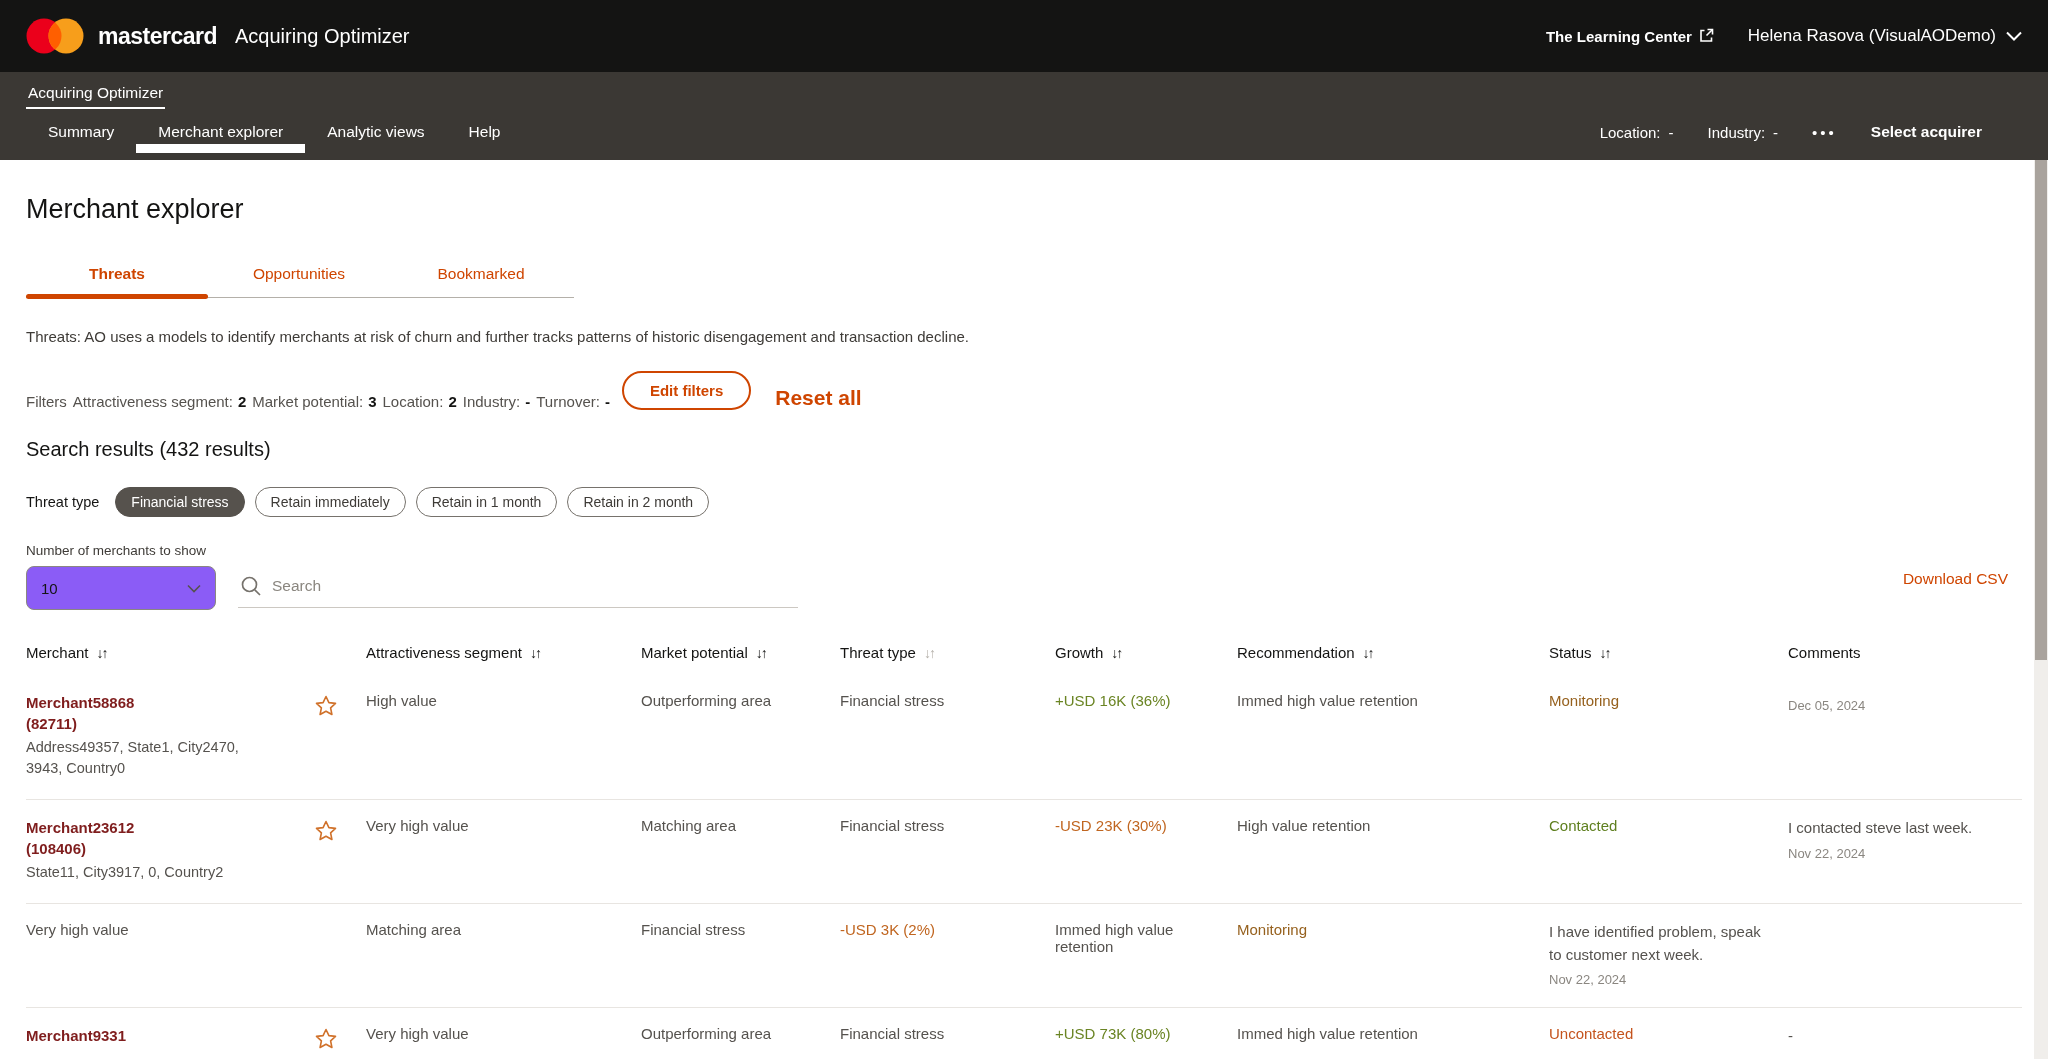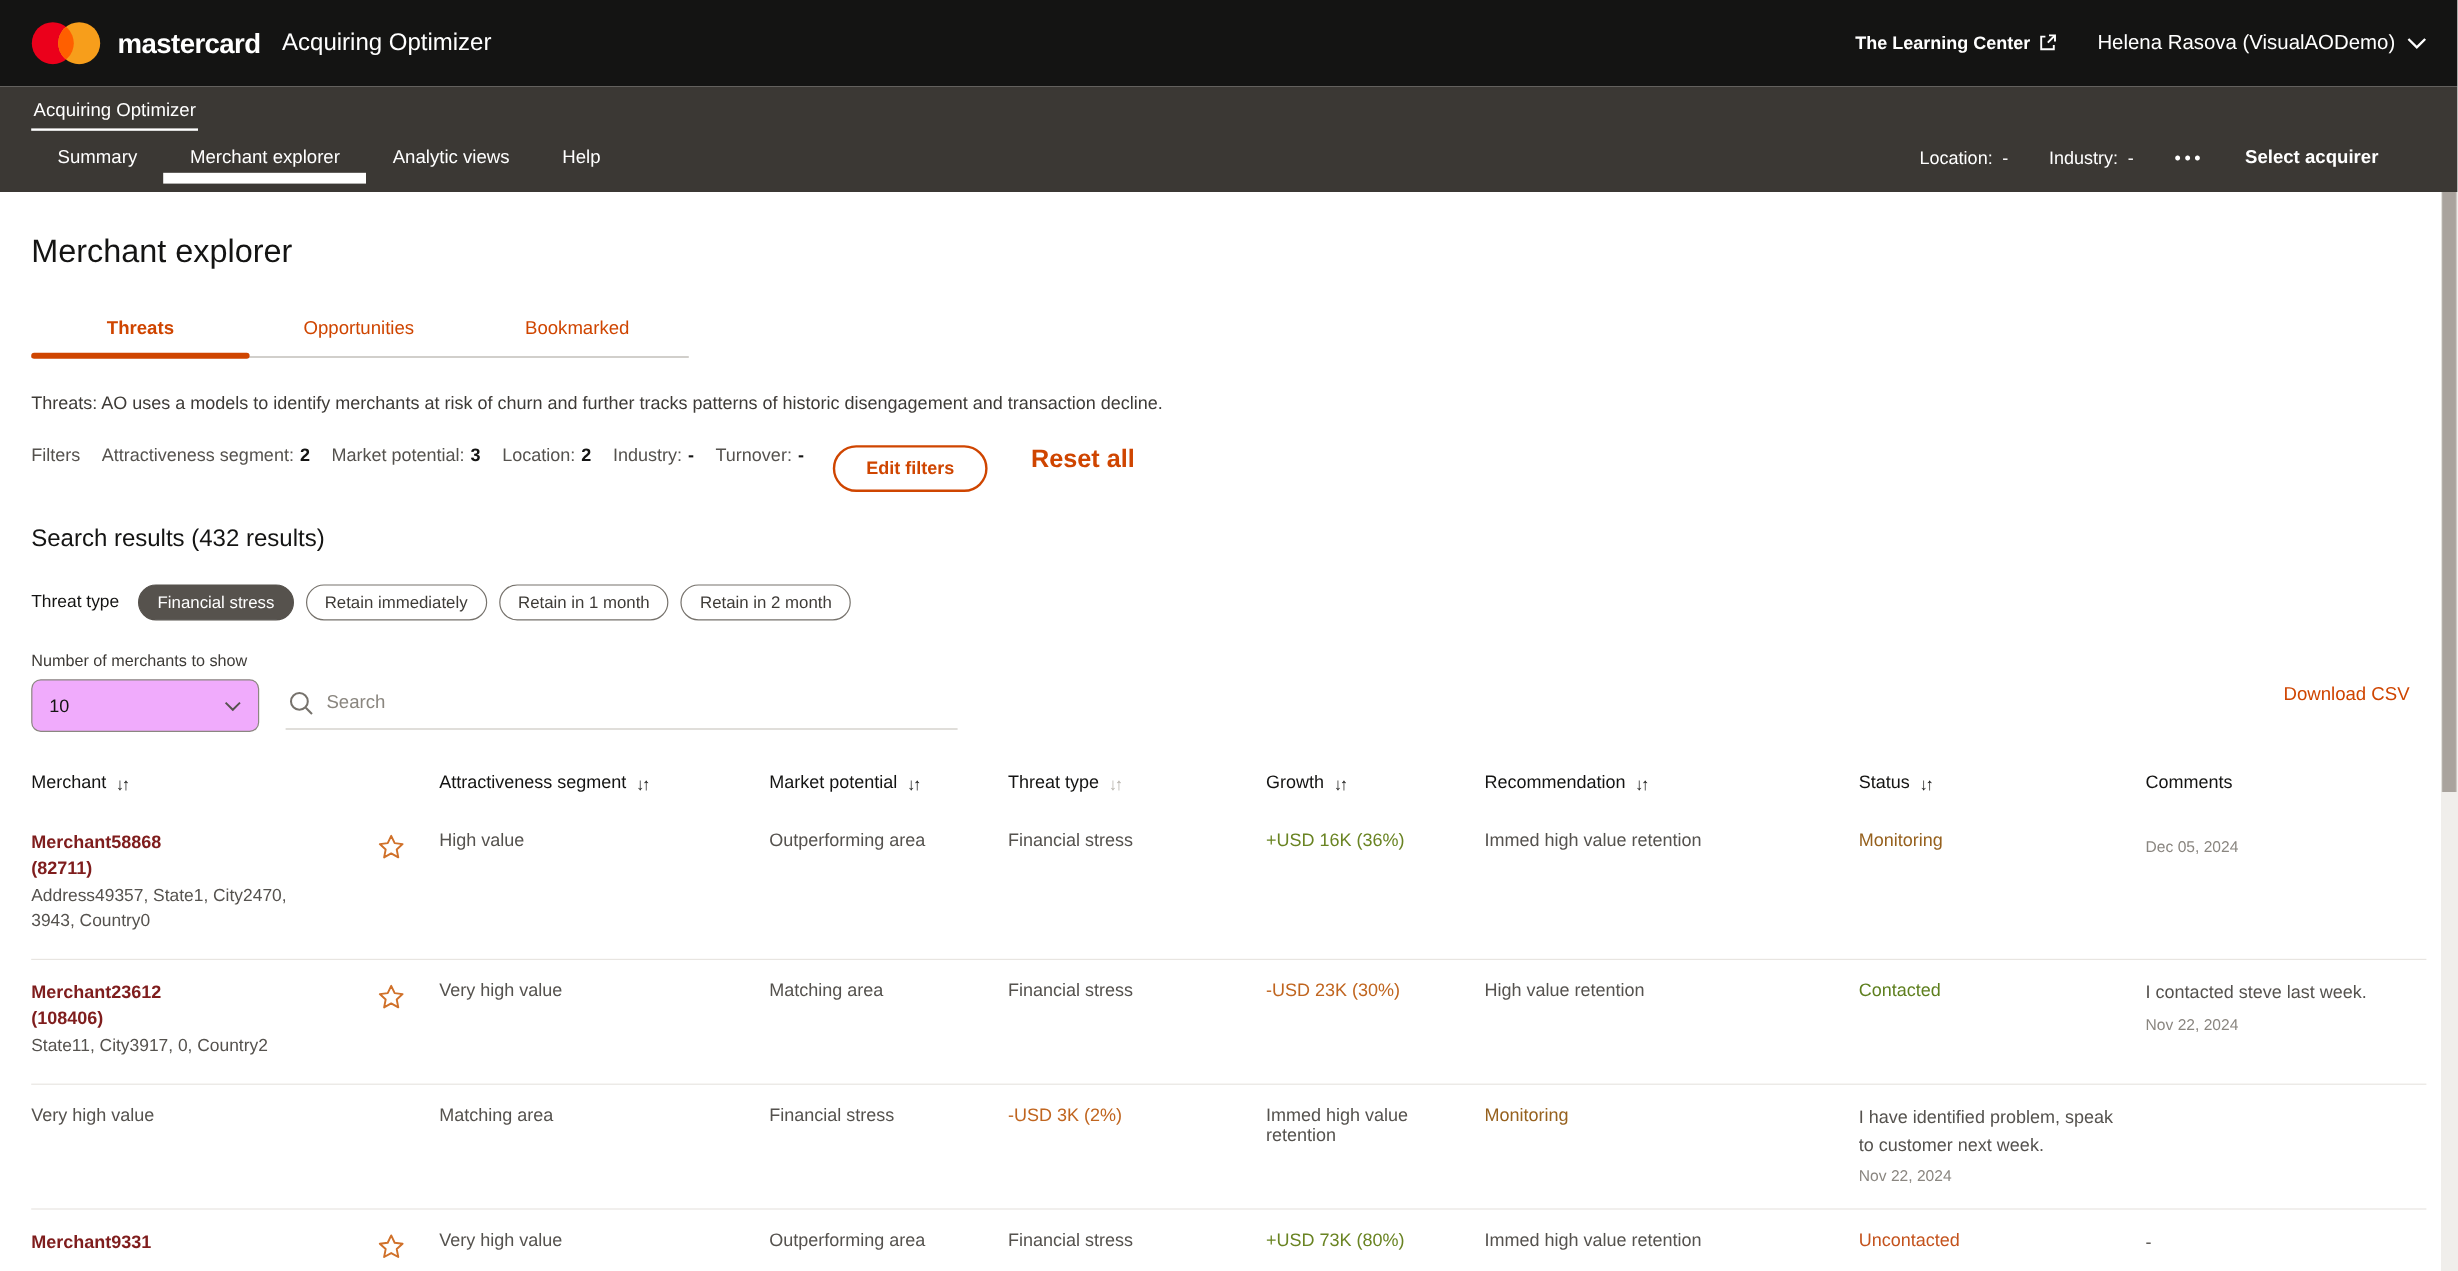--- a/index.html
+++ b/index.html
@@ -39,40 +39,40 @@
 
   .tabs { display:flex; width:548px; margin-top:30px; border-bottom:1px solid #B4B0A9; }
   .tab { width:182px; text-align:center; color:#CF4500; font-size:15.5px; padding:10px 0 14px;
     cursor:pointer; position:relative; }
   .tab.active { font-weight:bold; }
   .tab.active::after { content:""; position:absolute; left:0; right:0; bottom:-2px; height:5px;
     background:#CF4500; border-radius:3px; }
 
   .description { margin-top:30px; font-size:15px; color:#3E3B37; }
 
-  .filters-row { margin-top:26px; display:flex; align-items:flex-start; gap:18px; font-size:15px; color:#55524E; }
+  .filters-row { margin-top:26px; display:flex; align-items:flex-end; gap:6px; font-size:15px; color:#55524E; }
   .filter-item b { color:#141413; margin-left:5px; }
   .btn-pill { border:2px solid #CF4500; color:#CF4500; font-weight:bold; font-size:15px;
     padding:9px 26px; border-radius:24px; background:#fff; cursor:pointer; margin-left:6px;
     font-family:"Liberation Sans", sans-serif; }
   .link-orange { color:#CF4500; font-weight:bold; font-size:21px; cursor:pointer; margin-left:18px; }
 
   .results-title { margin-top:28px; font-size:20px; font-weight:400; }
 
   .chips-row { margin-top:26px; display:flex; align-items:center; gap:10px; }
   .chips-label { font-size:14.5px; color:#141413; margin-right:6px; }
   .chip { font-size:14px; border-radius:17px; padding:6px 15px; cursor:pointer;
     border:1px solid #76726C; color:#3E3B37; background:#fff; }
   .chip.selected { background:#56524D; color:#fff; border-color:#56524D; }
 
   .count-label { margin-top:26px; font-size:13.5px; color:#3E3B37; }
   .controls-row { margin-top:8px; display:flex; align-items:center; position:relative; }
   .select-box { width:190px; height:44px; border:1px solid #8B8781; border-radius:8px;
     display:flex; align-items:center; justify-content:space-between; padding:0 14px;
-    font-size:15px; color:#141413; cursor:pointer; background:#f0abfc; }
+    font-size:15px; color:#141413; cursor:pointer; background:#8b5cf6; }
   .search-wrap { display:flex; align-items:center; margin-left:22px; gap:10px;
     border-bottom:1px solid #CCC8C2; width:560px; padding:6px 2px 10px; }
   .search-input { border:none; outline:none; font-size:15.5px; color:#141413; flex:1;
     font-family:"Liberation Sans", sans-serif; background:transparent; }
   .search-input::placeholder { color:#8A867F; }
   .download-csv { position:absolute; right:14px; top:4px; color:#CF4500; font-weight:normal;
     font-size:15.5px; cursor:pointer; }
 
   
   .table { margin-top:22px; }

